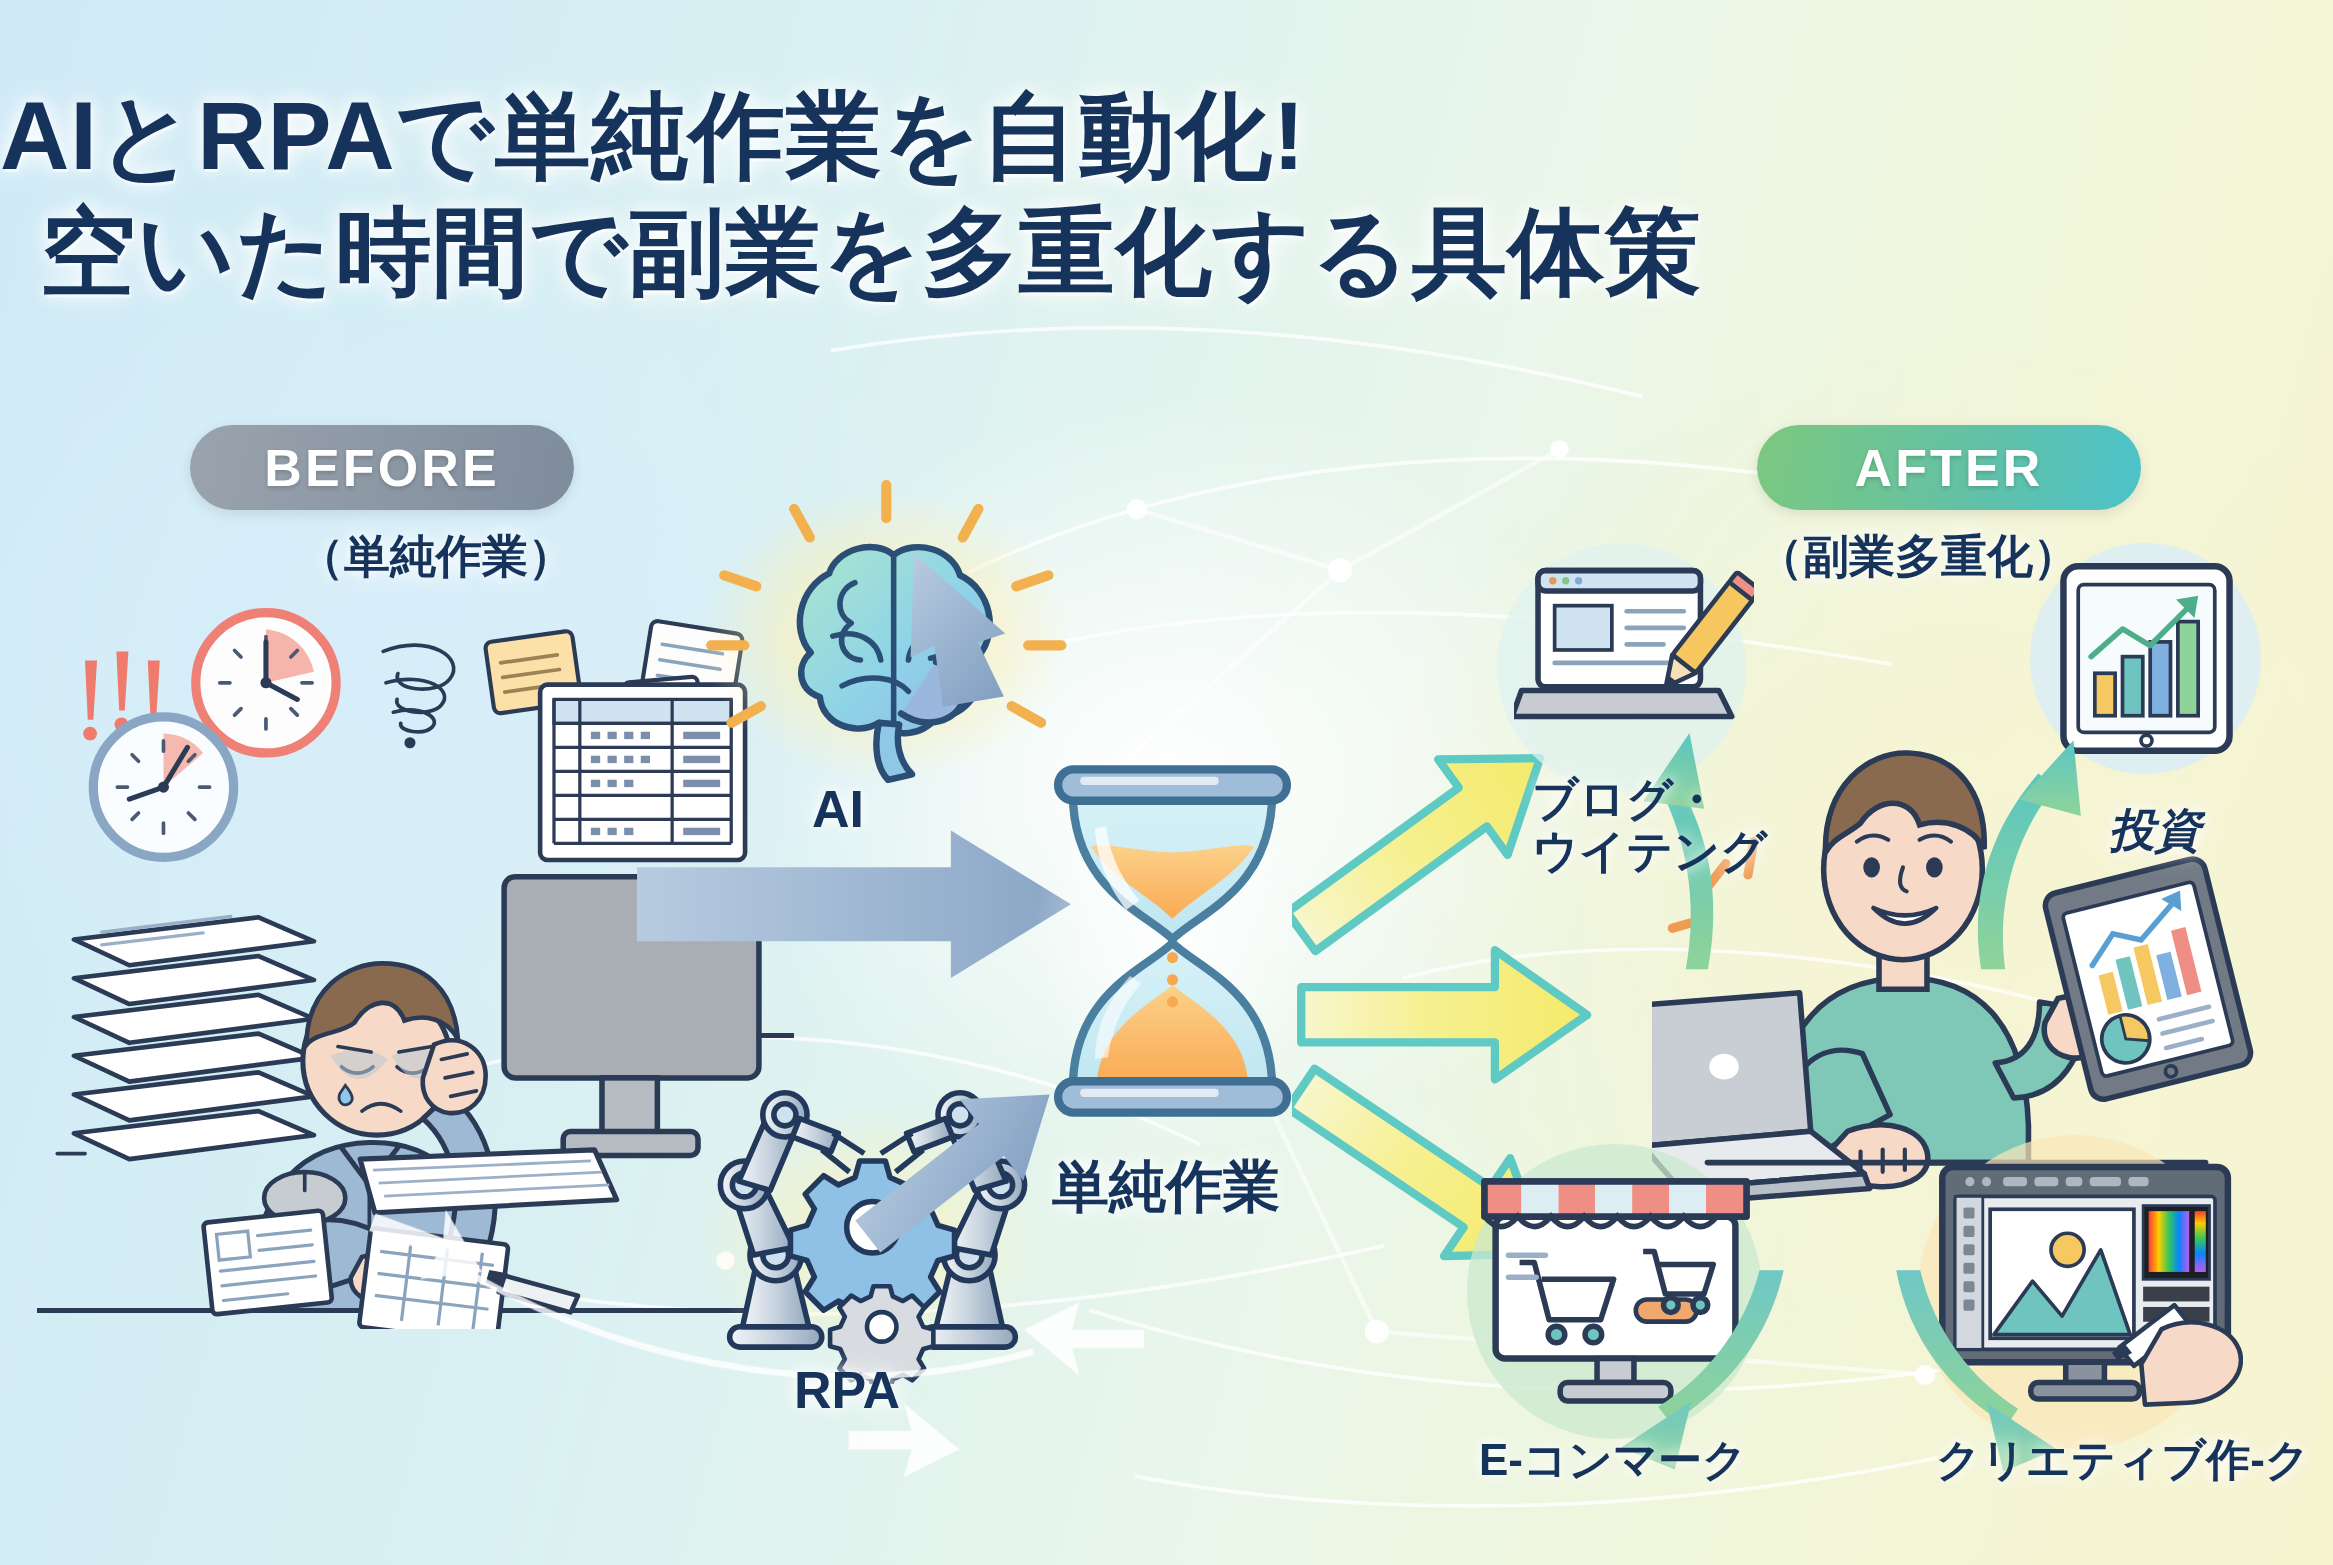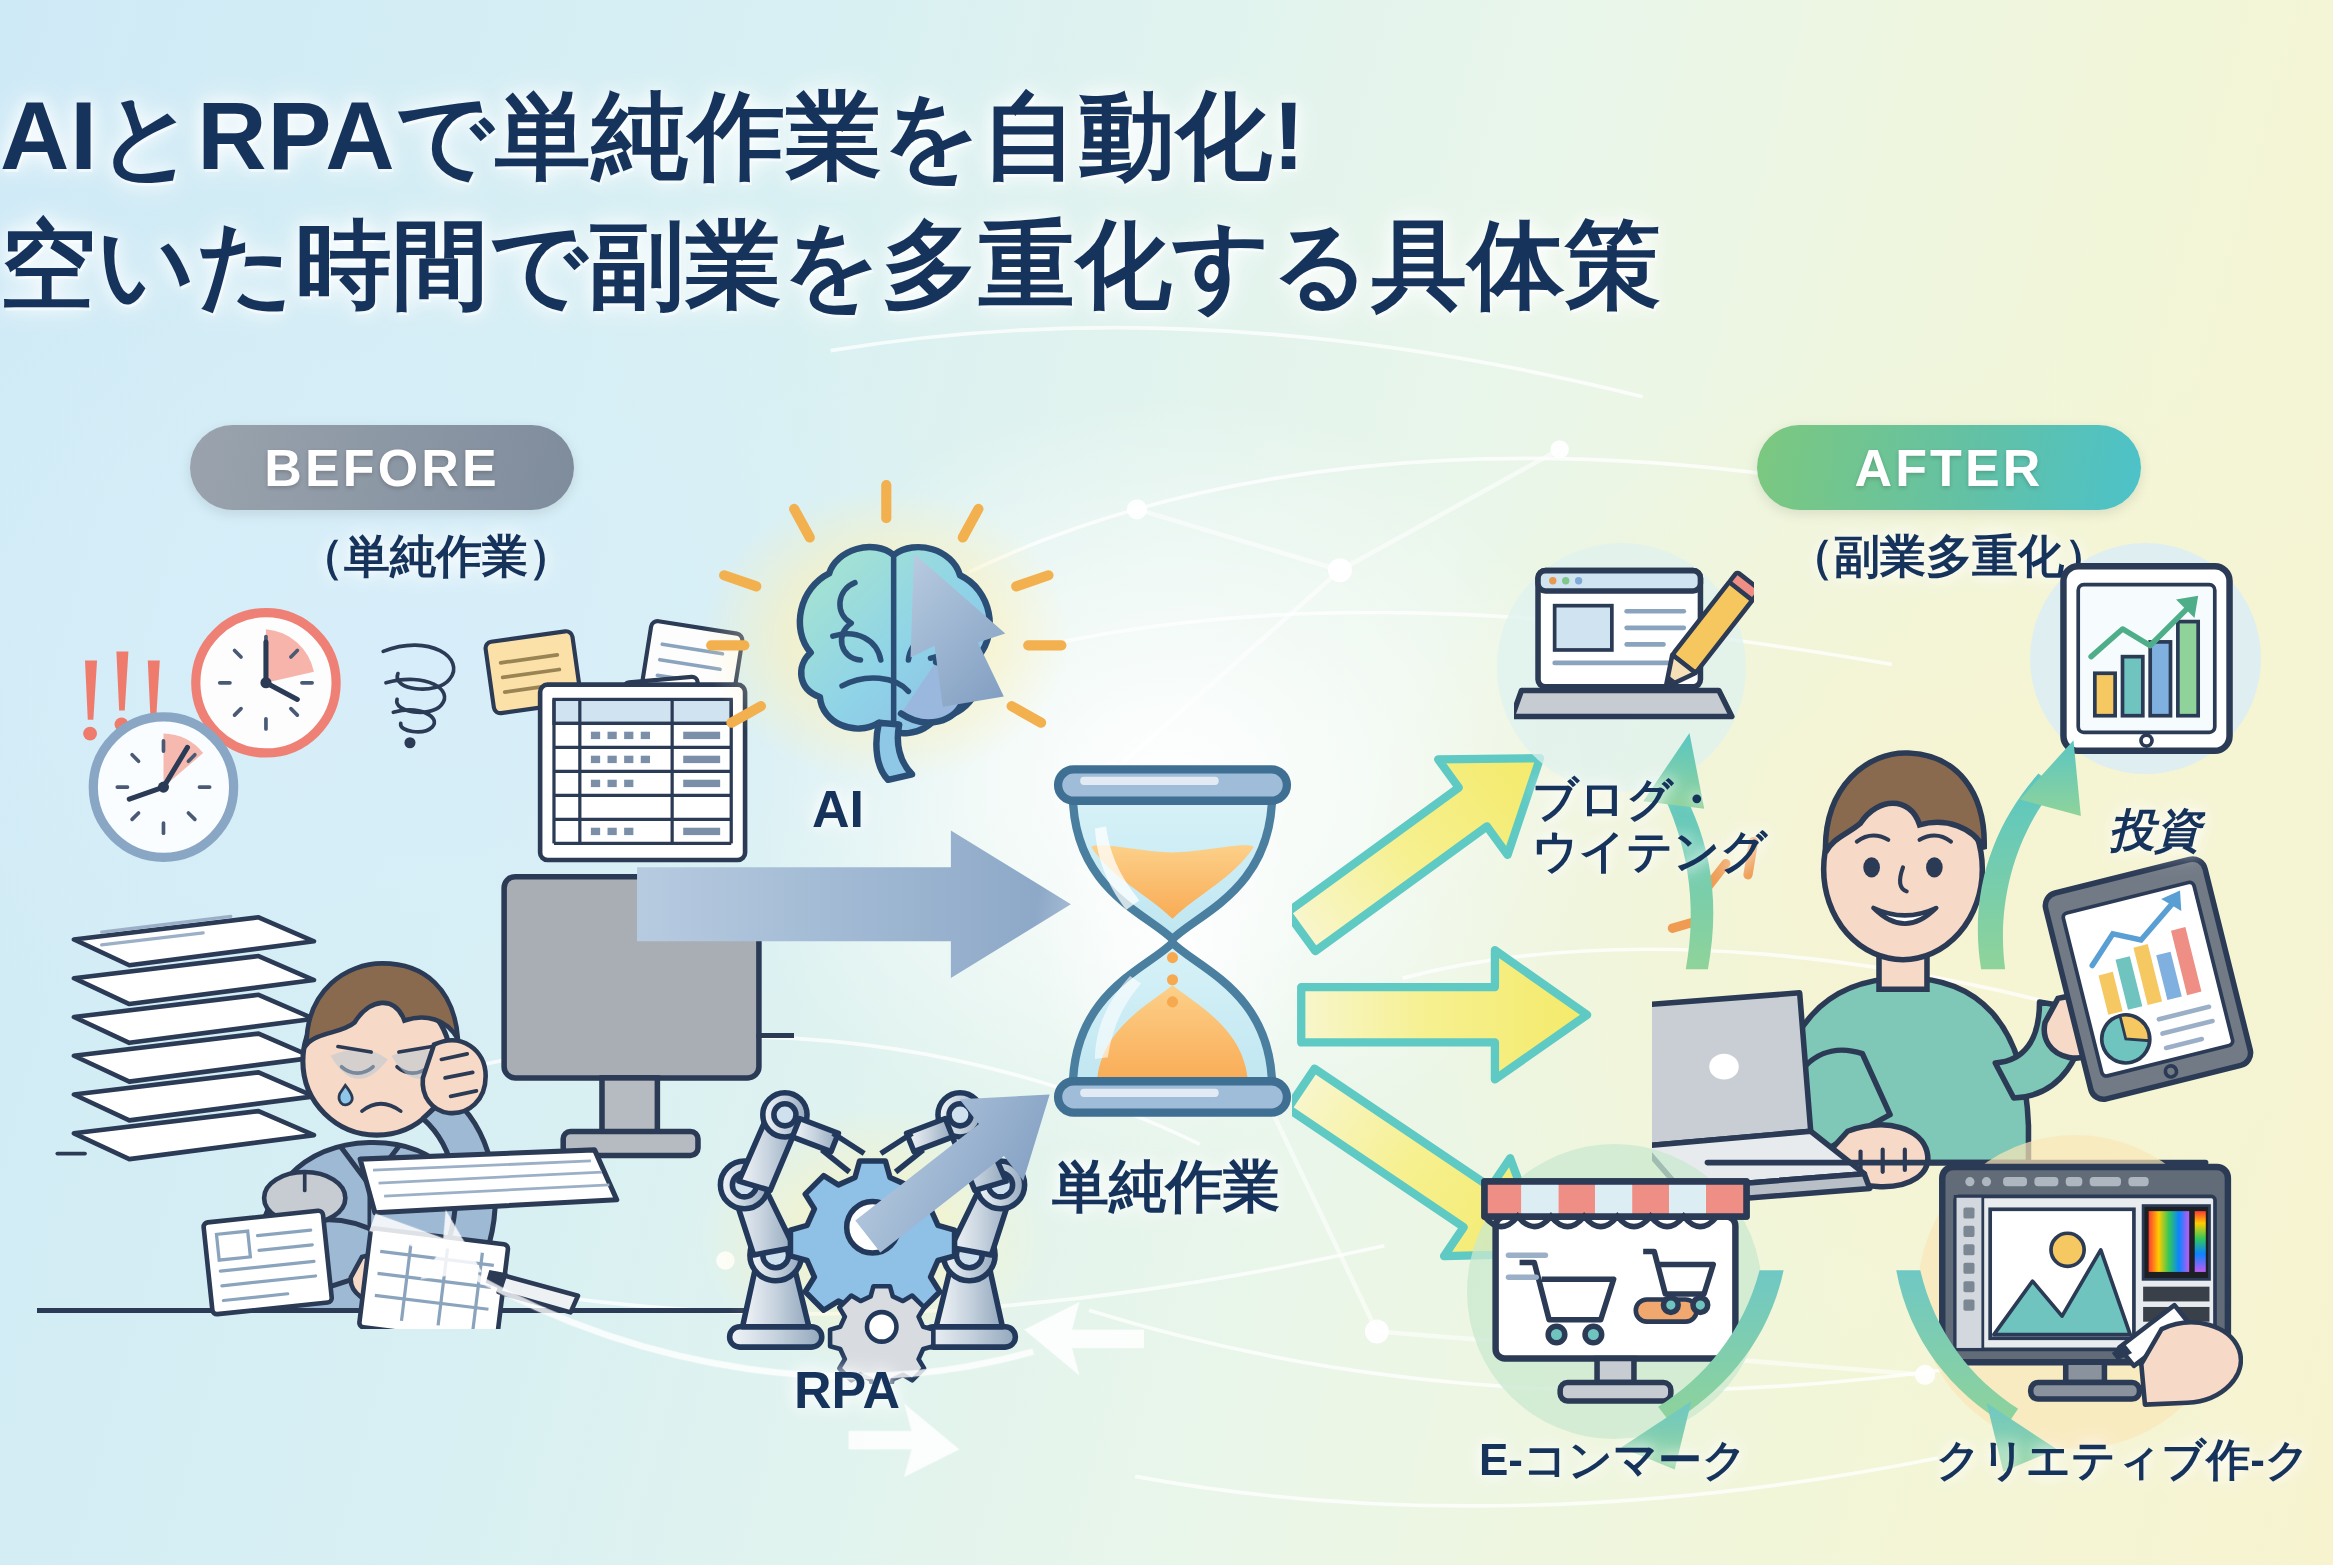--- a/index.html
+++ b/index.html
@@ -21,39 +21,39 @@
   .net{position:absolute;inset:0;pointer-events:none;}
 
   
   .title-wrap{position:absolute;left:0;top:79px;width:2333px;text-align:left;}
   .title-line{
     font-weight:bold;color:#16335c;letter-spacing:.01em;line-height:1.18;
     text-shadow:0 0 16.6px rgba(255,255,255,.95),0 0 31px rgba(255,255,255,.85),1.8px 2.8px 0 rgba(255,255,255,.55);
     white-space:nowrap;
   }
   .t1{font-size:96px;}
-  .t2{font-size:96px;margin-top:16px;}
+  .t2{font-size:96px;margin-top:3px;padding-left:40px;}
 
   
   .badge{
     position:absolute;border-radius:65px;color:#fff;font-weight:bold;
     display:flex;align-items:center;justify-content:center;
     letter-spacing:.06em;text-shadow:0 1.8px 4.6px rgba(0,0,0,.18);
     box-shadow:0 3.7px 13px rgba(0,0,0,.10);
   }
   #before-badge{left:190px;top:425px;width:384px;height:85px;font-size:52px;
     background:linear-gradient(100deg,#9aa3ad 0%,#8e99a6 45%,#7f8c9c 100%);}
   #after-badge{left:1757px;top:425px;width:384px;height:85px;font-size:52px;
     background:linear-gradient(100deg,#7cc87f 0%,#63c1a4 55%,#4cc2ca 100%);text-align:center;}
   .sub-label{
     position:absolute;font-weight:bold;color:#16335c;font-size:46px;white-space:nowrap;
     text-shadow:0 0 13px rgba(255,255,255,.95),0 0 24px rgba(255,255,255,.8);
   }
   #before-sub{left:190px;top:526px;width:384px;text-align:right;}
-  #after-sub{left:1757px;top:526px;width:384px;text-align:center;}
+  #after-sub{left:1757px;top:526px;width:384px;}
 
   
   .flabel{
     position:absolute;font-weight:bold;color:#16335c;
     text-shadow:0 0 13px rgba(255,255,255,.95),0 0 26px rgba(255,255,255,.85);
     white-space:pre-line;line-height:1.14;
   }
   #label-ai{left:812px;top:780px;font-size:52px;}
   #label-rpa{left:794px;top:1361px;font-size:52px;}
   #label-time{left:1052px;top:1154px;font-size:57px;}

